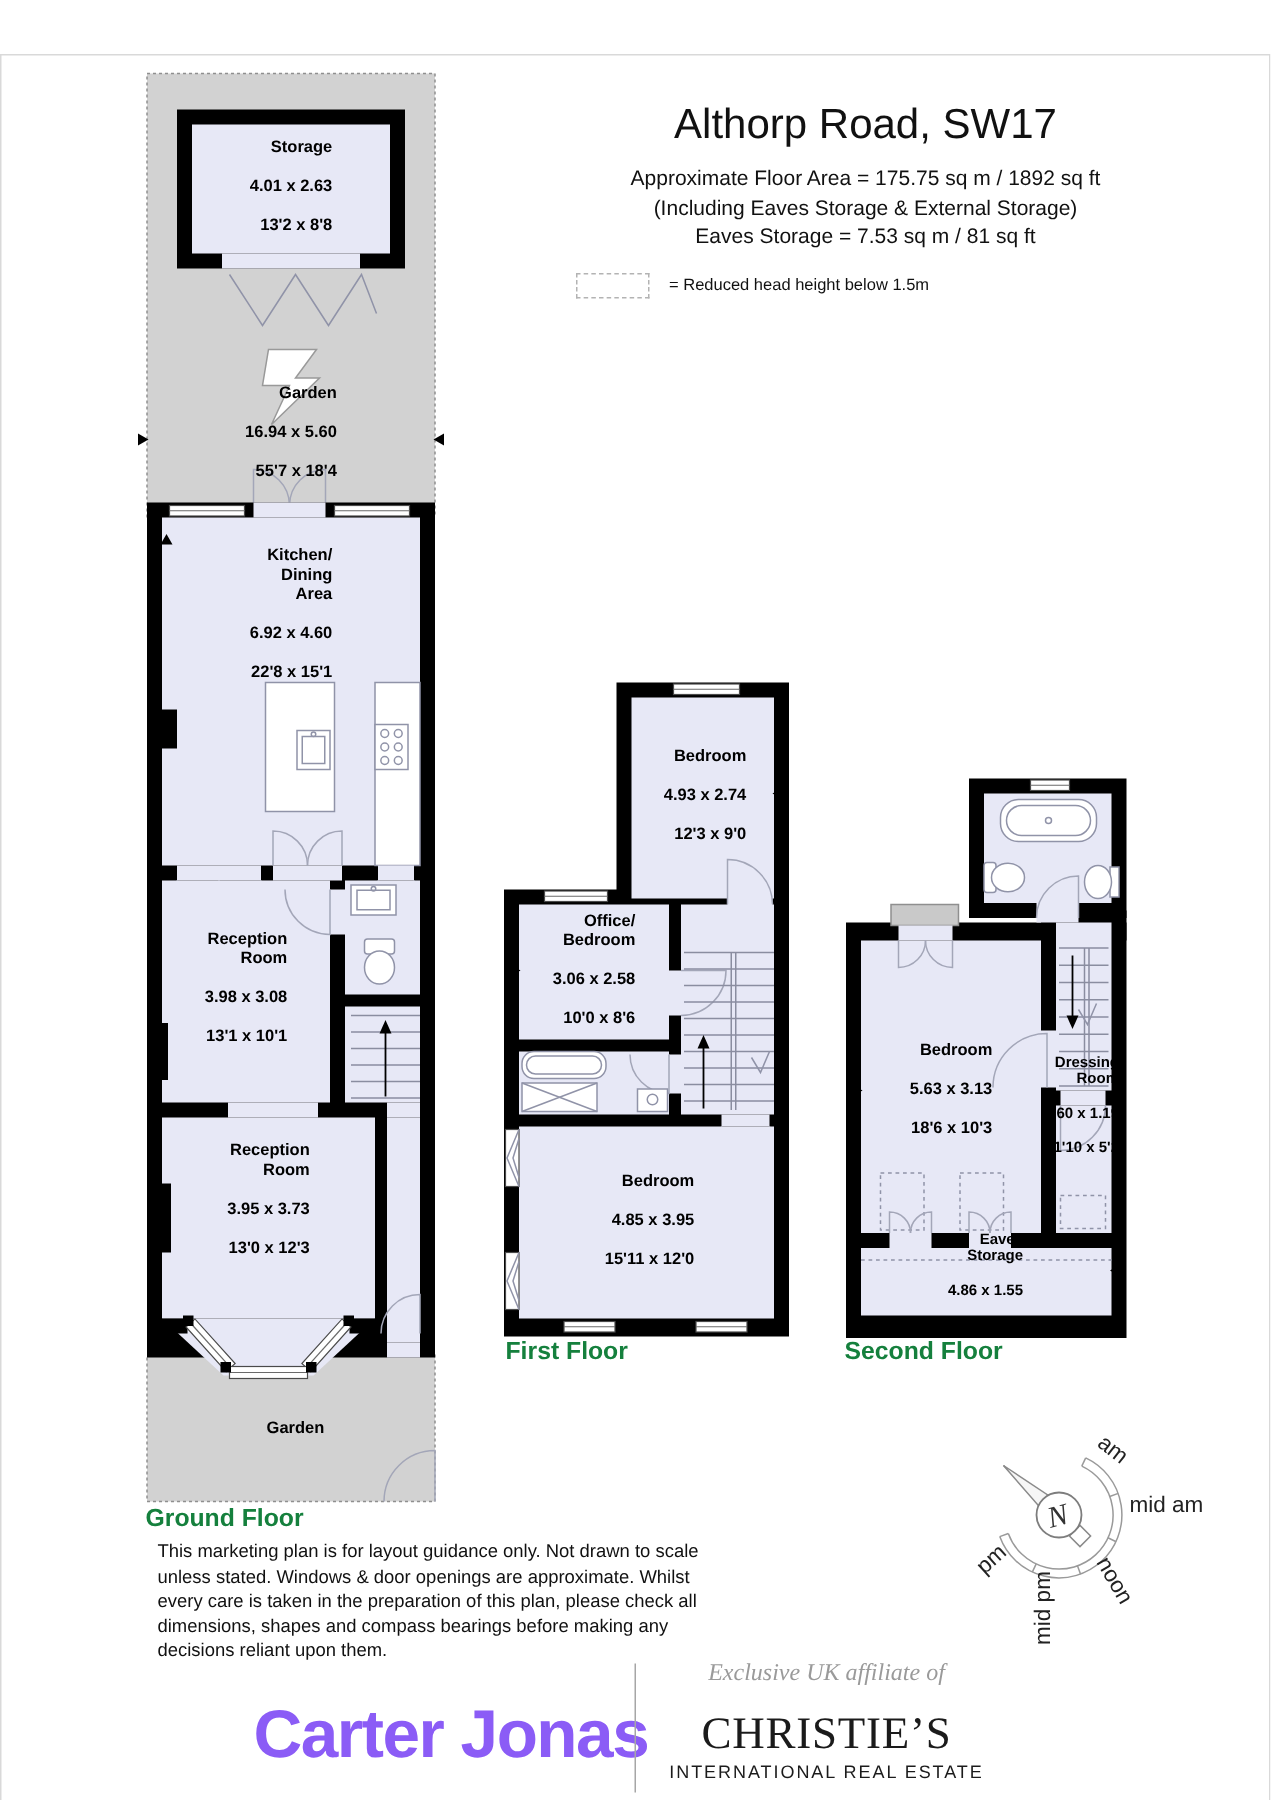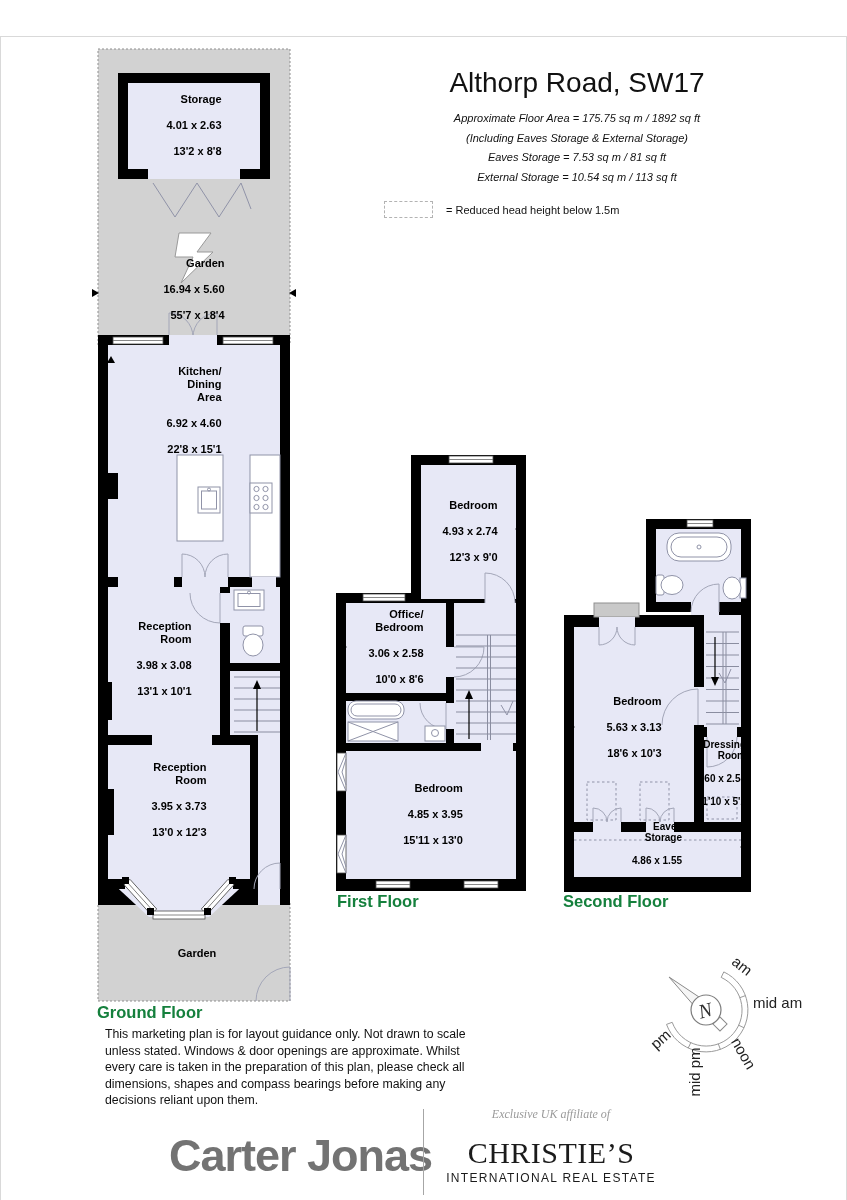--- a/index.html
+++ b/index.html
@@ -1,21 +1,21 @@
 <!DOCTYPE html>
 <html><head>
 <meta charset="utf-8">
 <style>
   html,body{margin:0;padding:0;background:#fff;}
   body{font-family:"Liberation Sans",sans-serif;}
   .page{position:relative;width:847px;height:1192px;background:#fff;border:1px solid #d9d9d9;box-sizing:border-box;overflow:hidden;margin-top:36px;}
   
   .header{position:absolute;left:380px;top:30px;width:392px;text-align:center;z-index:3;color:#111;}
   .title{font-size:28px;margin-bottom:10px;}
-  .hline{font-size:11px;line-height:19.5px;font-style:italic;}
+  .hline{font-size:14px;line-height:19.5px;}
   .legend-row{margin-top:14px;display:flex;align-items:center;gap:13px;text-align:left;padding-left:3px;}
   .legend-swatch{width:47px;height:15px;border:1px dashed #b3b3b3;flex:0 0 auto;background:#fff;}
   .legend-text{font-size:11px;}
   
   .plan-svg{position:absolute;left:0;top:0;z-index:1;}
   .wall{fill:#000;}
   .room{fill:#e7e8f6;}
   .garden{fill:#d2d2d2;stroke:#8f8f8f;stroke-width:1;stroke-dasharray:2 2;}
   .fix{fill:#fff;stroke:#9093a8;stroke-width:1;}
   .thin{fill:none;stroke:#9093a8;stroke-width:1;}
@@ -29,38 +29,37 @@
   .dimarrow{fill:#000;}
   .compass-line{fill:none;stroke:#9a9a9a;stroke-width:1;}
   .compass-label{font-family:"Liberation Sans",sans-serif;font-size:15px;fill:#222;}
   .compass-n{font-family:"Liberation Serif",serif;font-style:italic;font-size:20px;fill:#333;}
   
   .room-label{position:absolute;transform:translate(-50%,-50%);text-align:right;font-weight:bold;font-size:11px;line-height:13px;color:#000;z-index:3;white-space:pre-line;}
   .room-label.small{font-size:10px;line-height:11.5px;}
   .floor-label{position:absolute;font-weight:bold;font-size:16.5px;color:#15803d;z-index:3;}
   .disclaimer{position:absolute;left:104px;top:989px;width:384px;font-size:12.3px;line-height:16.5px;color:#111;z-index:3;}
   
-  .cj-logo{position:absolute;left:168px;top:1093px;font-size:45px;font-weight:600;letter-spacing:-1px;color:#737373;z-index:3;}
+  .cj-logo{position:absolute;left:168px;top:1093px;font-size:45px;font-weight:600;letter-spacing:-1px;color:#8b5cf6;z-index:3;}
   .footer-divider{position:absolute;left:422px;top:1072px;height:86px;width:0;border-left:1.5px solid #a6a6a6;z-index:3;}
   .christies{position:absolute;left:443px;top:1070px;width:214px;text-align:center;z-index:3;}
-  .affiliate{font-family:"Liberation Serif",serif;font-style:italic;font-size:12px;color:#9a9a9a;}
+  .affiliate{font-family:"Liberation Serif",serif;font-style:italic;font-size:16px;color:#9a9a9a;}
   .brand{margin-top:14px;font-family:"Liberation Serif",serif;font-size:30px;color:#1b1b1b;letter-spacing:0.5px;}
   .brand-sub{margin-top:1px;font-size:12px;letter-spacing:1.3px;color:#1b1b1b;}
 </style>
 </head>
 <body>
 
 <div class="page">
 
   <div class="header">
     <div class="title">Althorp Road, SW17</div>
     <div class="hline">Approximate Floor Area = 175.75 sq m / 1892 sq ft</div>
     <div class="hline">(Including Eaves Storage &amp; External Storage)</div>
     <div class="hline">Eaves Storage = 7.53 sq m / 81 sq ft</div>
-    <div class="hline">External Storage = 10.54 sq m / 113 sq ft</div>
     <div class="legend-row">
       <div class="legend-swatch"></div>
       <div class="legend-text">= Reduced head height below 1.5m</div>
     </div>
   </div>
 
   <svg class="plan-svg" width="847" height="1075" viewBox="0 0 847 1075">
 
     <g>
       <rect class="garden" x="97" y="12" width="192" height="296"></rect>
@@ -391,31 +390,31 @@
   </div>
   <div class="room-label" style="left:395px;top:610px;">
     <div>Office/
 Bedroom</div>
     <div>3.06 x 2.58</div>
     <div>10'0 x 8'6</div>
   </div>
   <div class="room-label" style="left:432px;top:777px;">
     <div>Bedroom</div>
     <div>4.85 x 3.95</div>
-    <div>15'11 x 13'0</div>
+    <div>15'11 x 12'0</div>
   </div>
   <div class="room-label" style="left:633px;top:690px;">
     <div>Bedroom</div>
     <div>5.63 x 3.13</div>
     <div>18'6 x 10'3</div>
   </div>
-  <div class="room-label small" style="left:720px;top:736px;">
+  <div class="room-label small" style="left:720px;top:700px;">
     <div>Dressing
 Room</div>
-    <div>3.60 x 2.58</div>
+    <div>3.60 x 1.19</div>
     <div>11'10 x 5'2</div>
   </div>
   <div class="room-label small" style="left:656px;top:818px;">
     <div>Eaves
 Storage</div>
     <div>4.86 x 1.55</div>
     <div>15'11 x 5'1</div>
   </div>
 
   <div class="floor-label" style="left:96px;top:966px;">Ground Floor</div>

